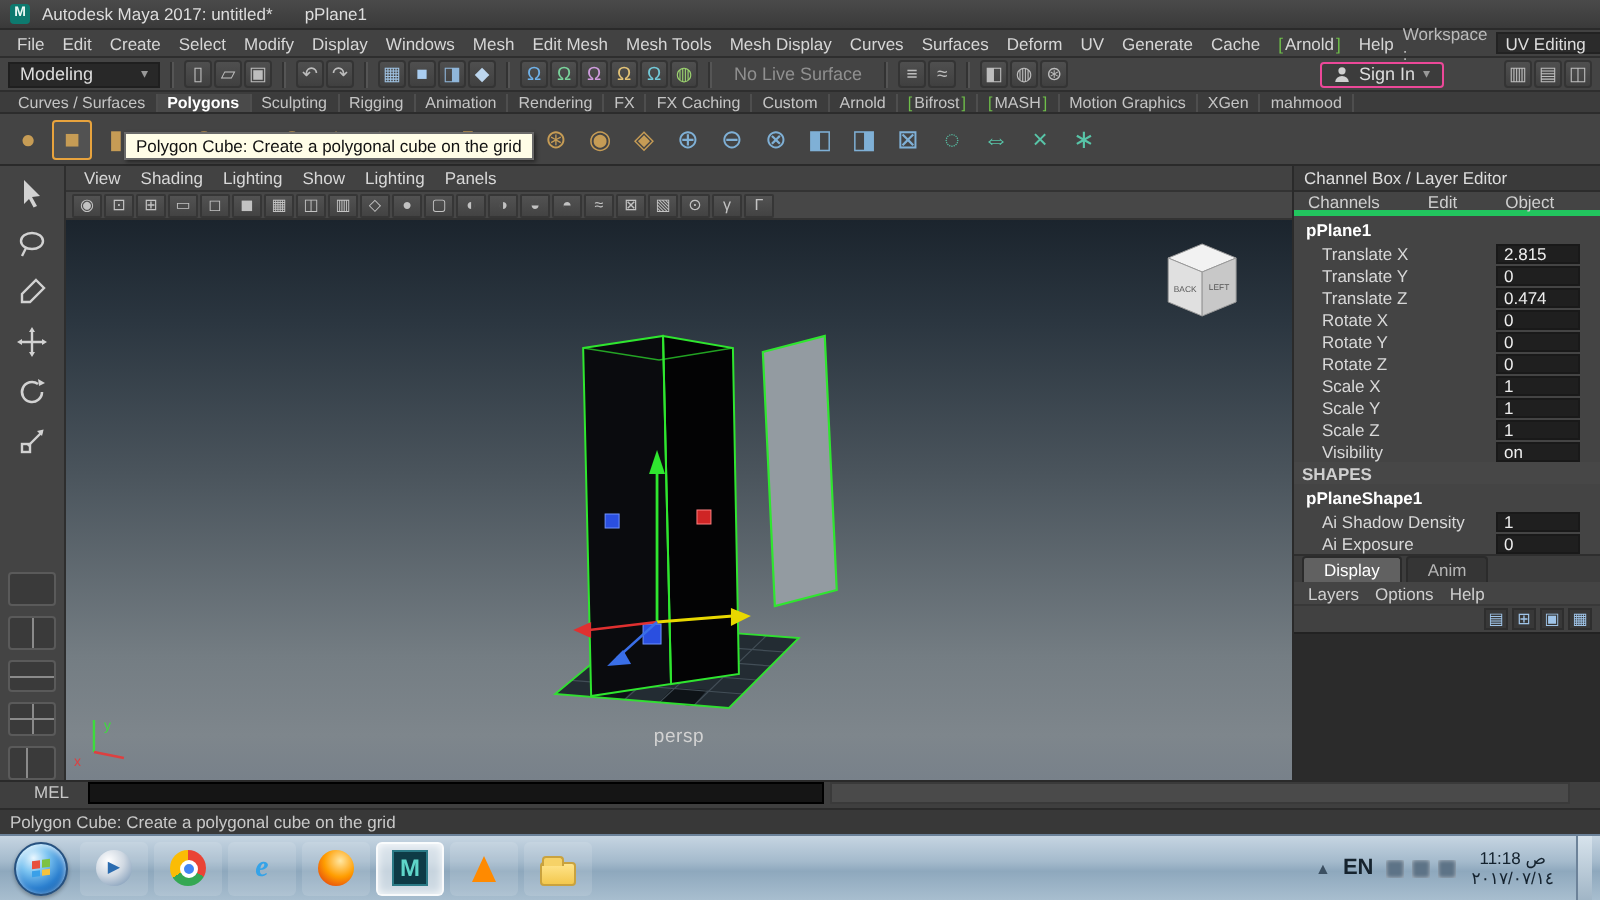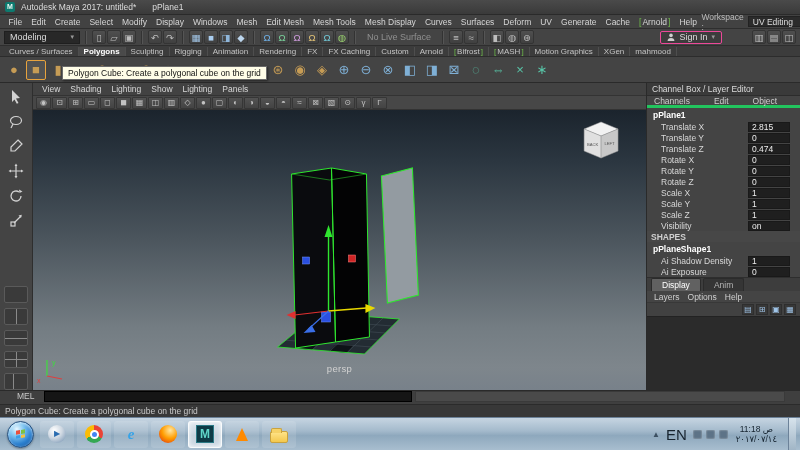--- a/index.html
+++ b/index.html
@@ -109,21 +109,21 @@
 .ic.ie::after{content:"e";position:absolute;inset:0;text-align:center;font:italic bold 15px/18px "Liberation Serif",serif;color:#35a3e8}
 .ic.firefox{border-radius:50%;background:radial-gradient(circle at 62% 30%,#ffe7a3,#ff9d00 48%,#e3440f 88%)}
 .ic.folder{background:linear-gradient(#ffe48a,#f3c84e);border:1px solid #c9a23e;border-radius:2px;height:12px;margin-top:5px}
 .ic.folder::before{content:"";position:absolute;top:-4px;left:0;width:9px;height:4px;background:#f6d267;border:1px solid #c9a23e;border-bottom:none;border-radius:2px 2px 0 0}
 .ic.maya{background:#0e3b46;border:1px solid #2b7a86}
 .ic.maya::after{content:"M";position:absolute;inset:0;text-align:center;font:bold 12px/16px "Liberation Sans",sans-serif;color:#5fd6c9}
 .ic.vlc::after{content:"";position:absolute;left:3px;bottom:2px;border-left:6px solid transparent;border-right:6px solid transparent;border-bottom:13px solid #ff8a00}
 .tray{margin-left:auto;display:flex;align-items:center;gap:4px;padding-right:2px}
 .tray-arrow{color:#3c5062;font-size:8px}
 .tray-ic{width:9px;height:9px;background:#5d7387;border-radius:1px;box-shadow:inset 0 0 2px rgba(255,255,255,.6)}
-.tray-lang{color:#16232e;font-weight:normal;font-size:15px;padding:0 2px}
+.tray-lang{color:#16232e;font-weight:bold;font-size:11px;padding:0 2px}
 .clock{text-align:center;color:#14222e;font-size:8.5px;line-height:10px;padding:0 4px}
 .showdesktop{width:8px;height:33px;margin-left:3px;background:linear-gradient(#d7e3ec,#9fb4c5);border-left:1px solid #6c8299}
 </style>
 </head>
 <body>
 
 <div class="titlebar">
   <span class="app-icon">M</span>
   <span class="title-text">Autodesk Maya 2017: untitled*</span>
   <span class="doc-text">pPlane1</span>

